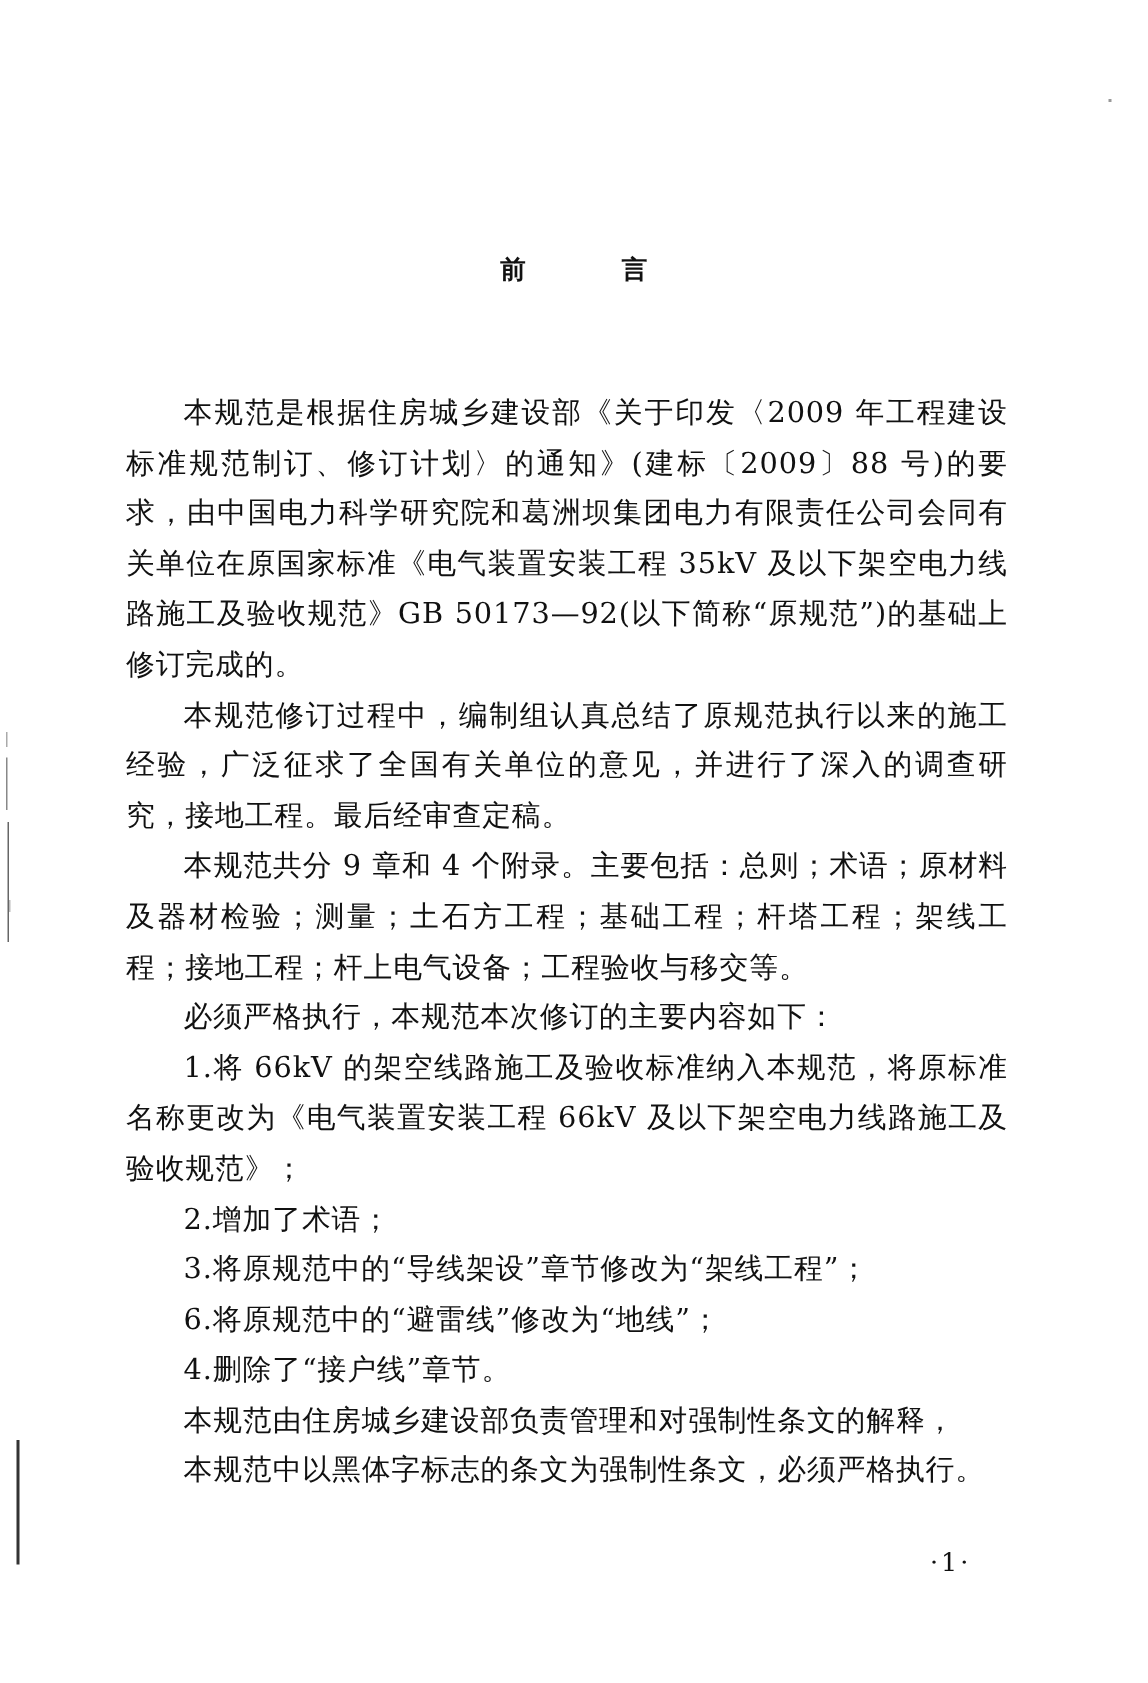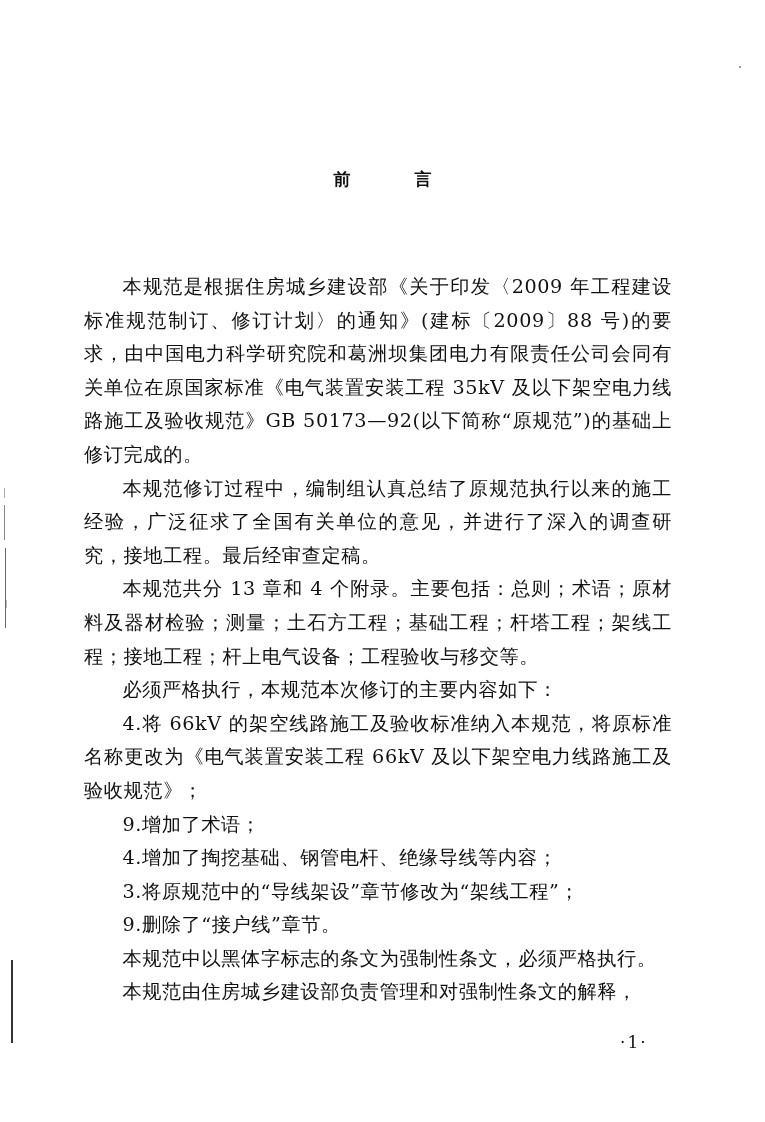--- a/index.html
+++ b/index.html
@@ -31,21 +31,21 @@
       font-weight: bold;
       font-size: 17px;
       letter-spacing: 0;
       color: #111;
     }
     .title span { display: inline-block; }
     .title .gap { width: 64px; }
     .body-text {
       position: absolute;
       left: 84px;
-      top: 270px;
+      top: 258px;
       width: 588px;
       font-size: 19.2px;
       line-height: 33.6px;
       text-align: justify;
       letter-spacing: 0.6px;
     }
     .para {
       margin: 0;
       text-indent: 2em;
     }
@@ -84,25 +84,25 @@
   <div class="margin-mark" style="left:6px;top:600px;height:8px;background:#bbb;"></div>
   <div class="margin-mark" style="left:11px;top:960px;height:83px;background:#333;width:2px;"></div>
 
   <h1 class="title" style="margin:0;">
     <span>前</span><span class="gap"></span><span>言</span>
   </h1>
 
   <div class="body-text">
     <p class="para">本规范是根据住房城乡建设部《关于印发〈2009 年工程建设标准规范制订、修订计划〉的通知》(建标〔2009〕88 号)的要求，由中国电力科学研究院和葛洲坝集团电力有限责任公司会同有关单位在原国家标准《电气装置安装工程 35kV 及以下架空电力线路施工及验收规范》GB 50173—92(以下简称“原规范”)的基础上修订完成的。</p>
     <p class="para">本规范修订过程中，编制组认真总结了原规范执行以来的施工经验，广泛征求了全国有关单位的意见，并进行了深入的调查研究，接地工程。最后经审查定稿。</p>
-    <p class="para">本规范共分 13 章和 4 个附录。主要包括：总则；术语；原材料及器材检验；测量；土石方工程；基础工程；杆塔工程；架线工程；接地工程；杆上电气设备；工程验收与移交等。</p>
+    <p class="para">本规范共分 9 章和 4 个附录。主要包括：总则；术语；原材料及器材检验；测量；土石方工程；基础工程；杆塔工程；架线工程；接地工程；杆上电气设备；工程验收与移交等。</p>
     <p class="para">必须严格执行，本规范本次修订的主要内容如下：</p>
-    <p class="para noindent-list">4.将 66kV 的架空线路施工及验收标准纳入本规范，将原标准名称更改为《电气装置安装工程 66kV 及以下架空电力线路施工及验收规范》；</p>
-    <p class="para noindent-list">9.增加了术语；</p>
-    <p class="para noindent-list">4.增加了掏挖基础、钢管电杆、绝缘导线等内容；</p>
+    <p class="para noindent-list">1.将 66kV 的架空线路施工及验收标准纳入本规范，将原标准名称更改为《电气装置安装工程 66kV 及以下架空电力线路施工及验收规范》；</p>
+    <p class="para noindent-list">2.增加了术语；</p>
     <p class="para noindent-list">3.将原规范中的“导线架设”章节修改为“架线工程”；</p>
-    <p class="para noindent-list">9.删除了“接户线”章节。</p>
+    <p class="para noindent-list">6.将原规范中的“避雷线”修改为“地线”；</p>
+    <p class="para noindent-list">4.删除了“接户线”章节。</p>
+    <p class="para">本规范由住房城乡建设部负责管理和对强制性条文的解释，</p>
     <p class="para">本规范中以黑体字标志的条文为强制性条文，必须严格执行。</p>
-    <p class="para">本规范由住房城乡建设部负责管理和对强制性条文的解释，</p>
   </div>
 
   <div class="page-number">·1·</div>
 </div>
 
 </body></html>

